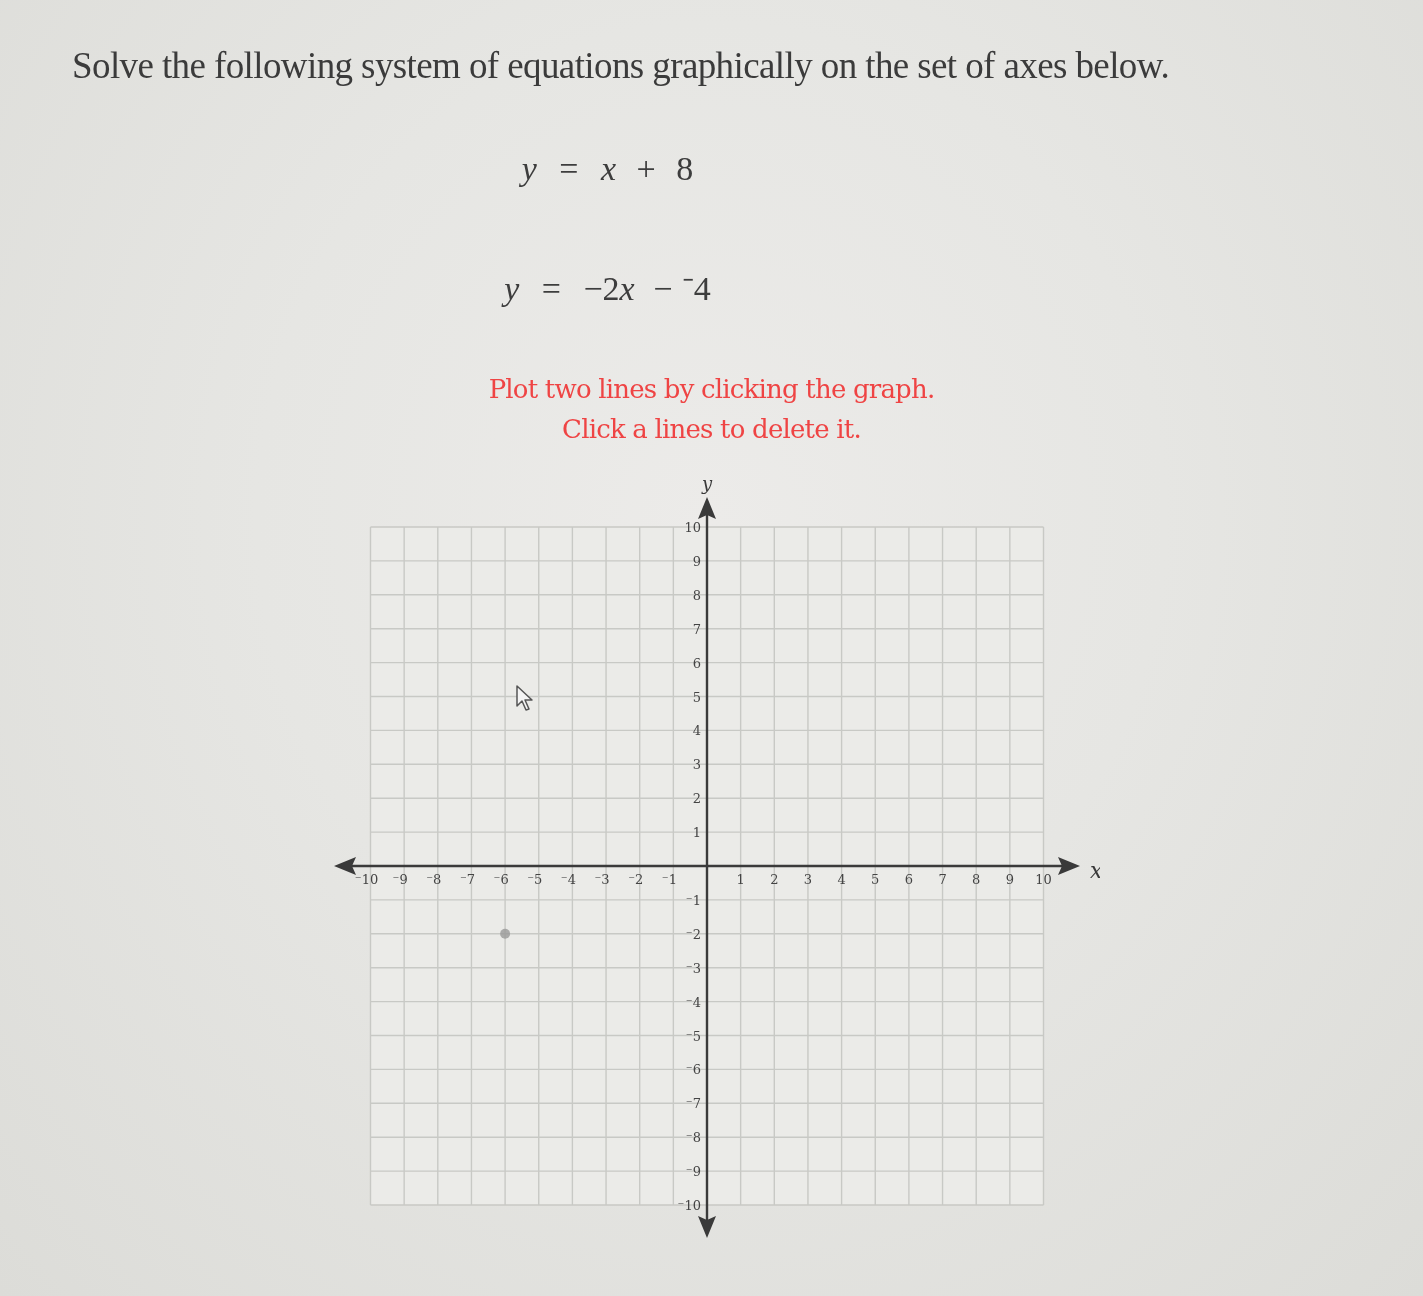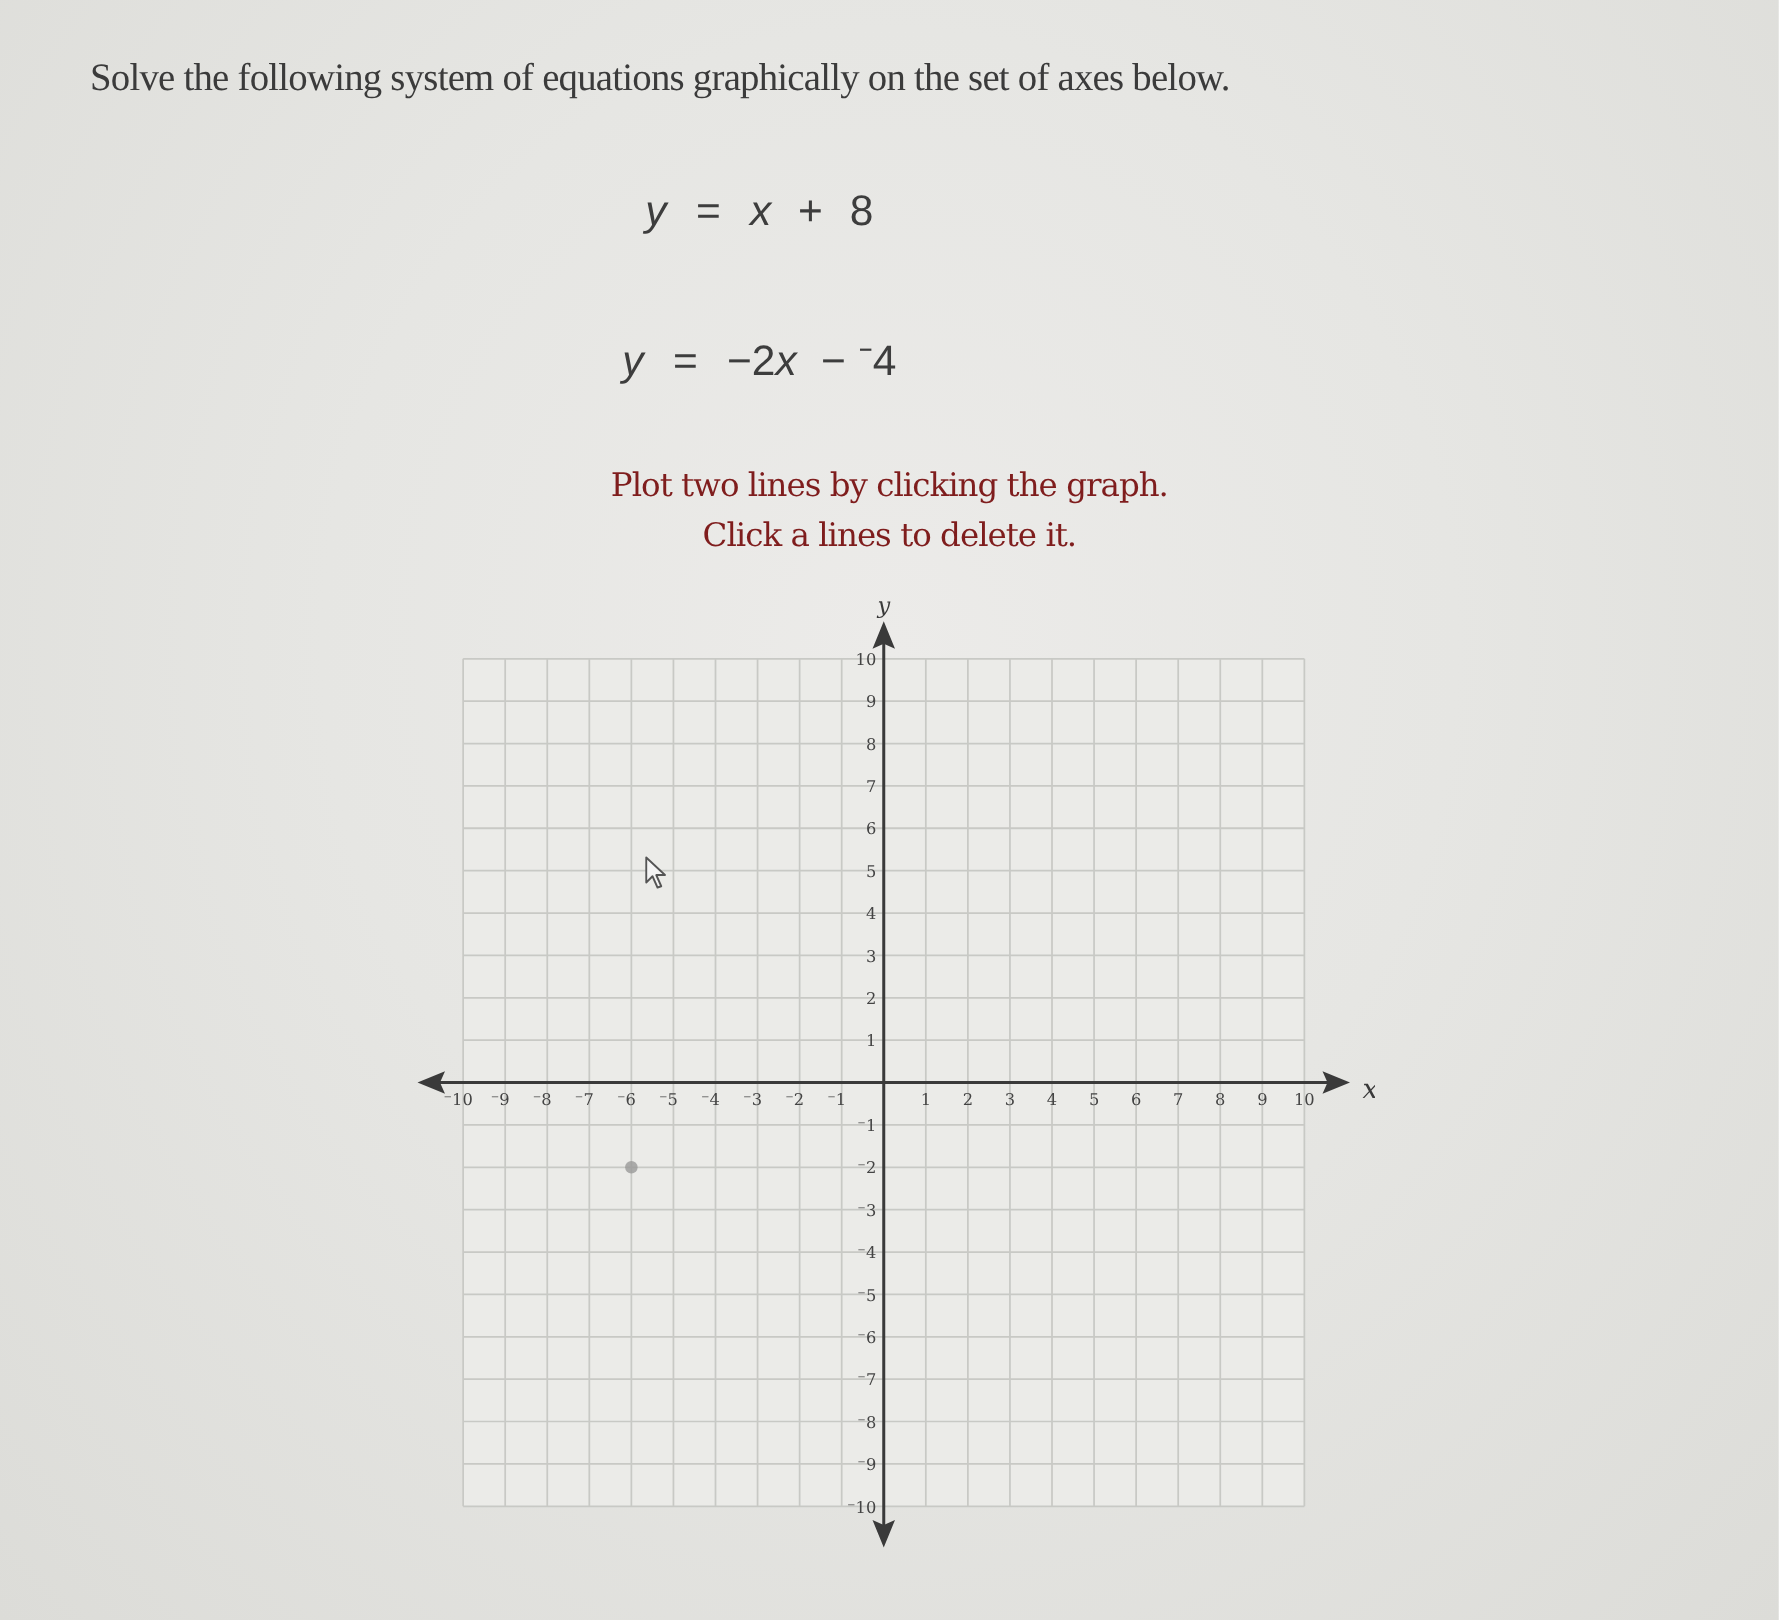--- a/index.html
+++ b/index.html
@@ -5,33 +5,33 @@
   html, body { margin:0; padding:0; }
   body {
     width:1423px; height:1296px; overflow:hidden;
     background: radial-gradient(ellipse at 50% 40%, #ecebe9 0%, #e6e6e3 45%, #dcdcd8 100%);
     font-family: "DejaVu Serif", "Liberation Serif", serif;
     color:#3a3a3a;
     position:relative;
   }
   .prompt {
     position:absolute; left:72px; top:44px;
-    font-size:31px; letter-spacing:-0.6px; color:#3b3b3b;
+    font-size:37px; letter-spacing:-0.6px; color:#3b3b3b;
     font-family: "Liberation Serif", "DejaVu Serif", serif;
   }
   .eq {
     position:absolute; left:0; width:1215px; text-align:center;
-    font-family: Liberation Sans, sans-serif; font-size:34px; color:#3d3d3d;
+    font-family: Liberation Serif, serif; font-size:34px; color:#3d3d3d;
   }
   .eq1 { top:150px; }
   .eq2 { top:264px; }
   .eq i { font-style:italic; }
   .instr {
     position:absolute; left:0; width:1423px; text-align:center;
-    font-family: "DejaVu Serif", serif; font-size:26px; color:#7f1d1d; letter-spacing:-0.8px;
+    font-family: "DejaVu Serif", serif; font-size:26px; color:#ef4444; letter-spacing:-0.8px;
   }
   .instr1 { top:374px; }
   .instr2 { top:414px; }
   .graph {
     position:absolute; left:320px; top:460px; width:780px; height:790px;
   }
   .cursor { position:absolute; left:515px; top:684px; }
 </style>
 </head>
 <body>

